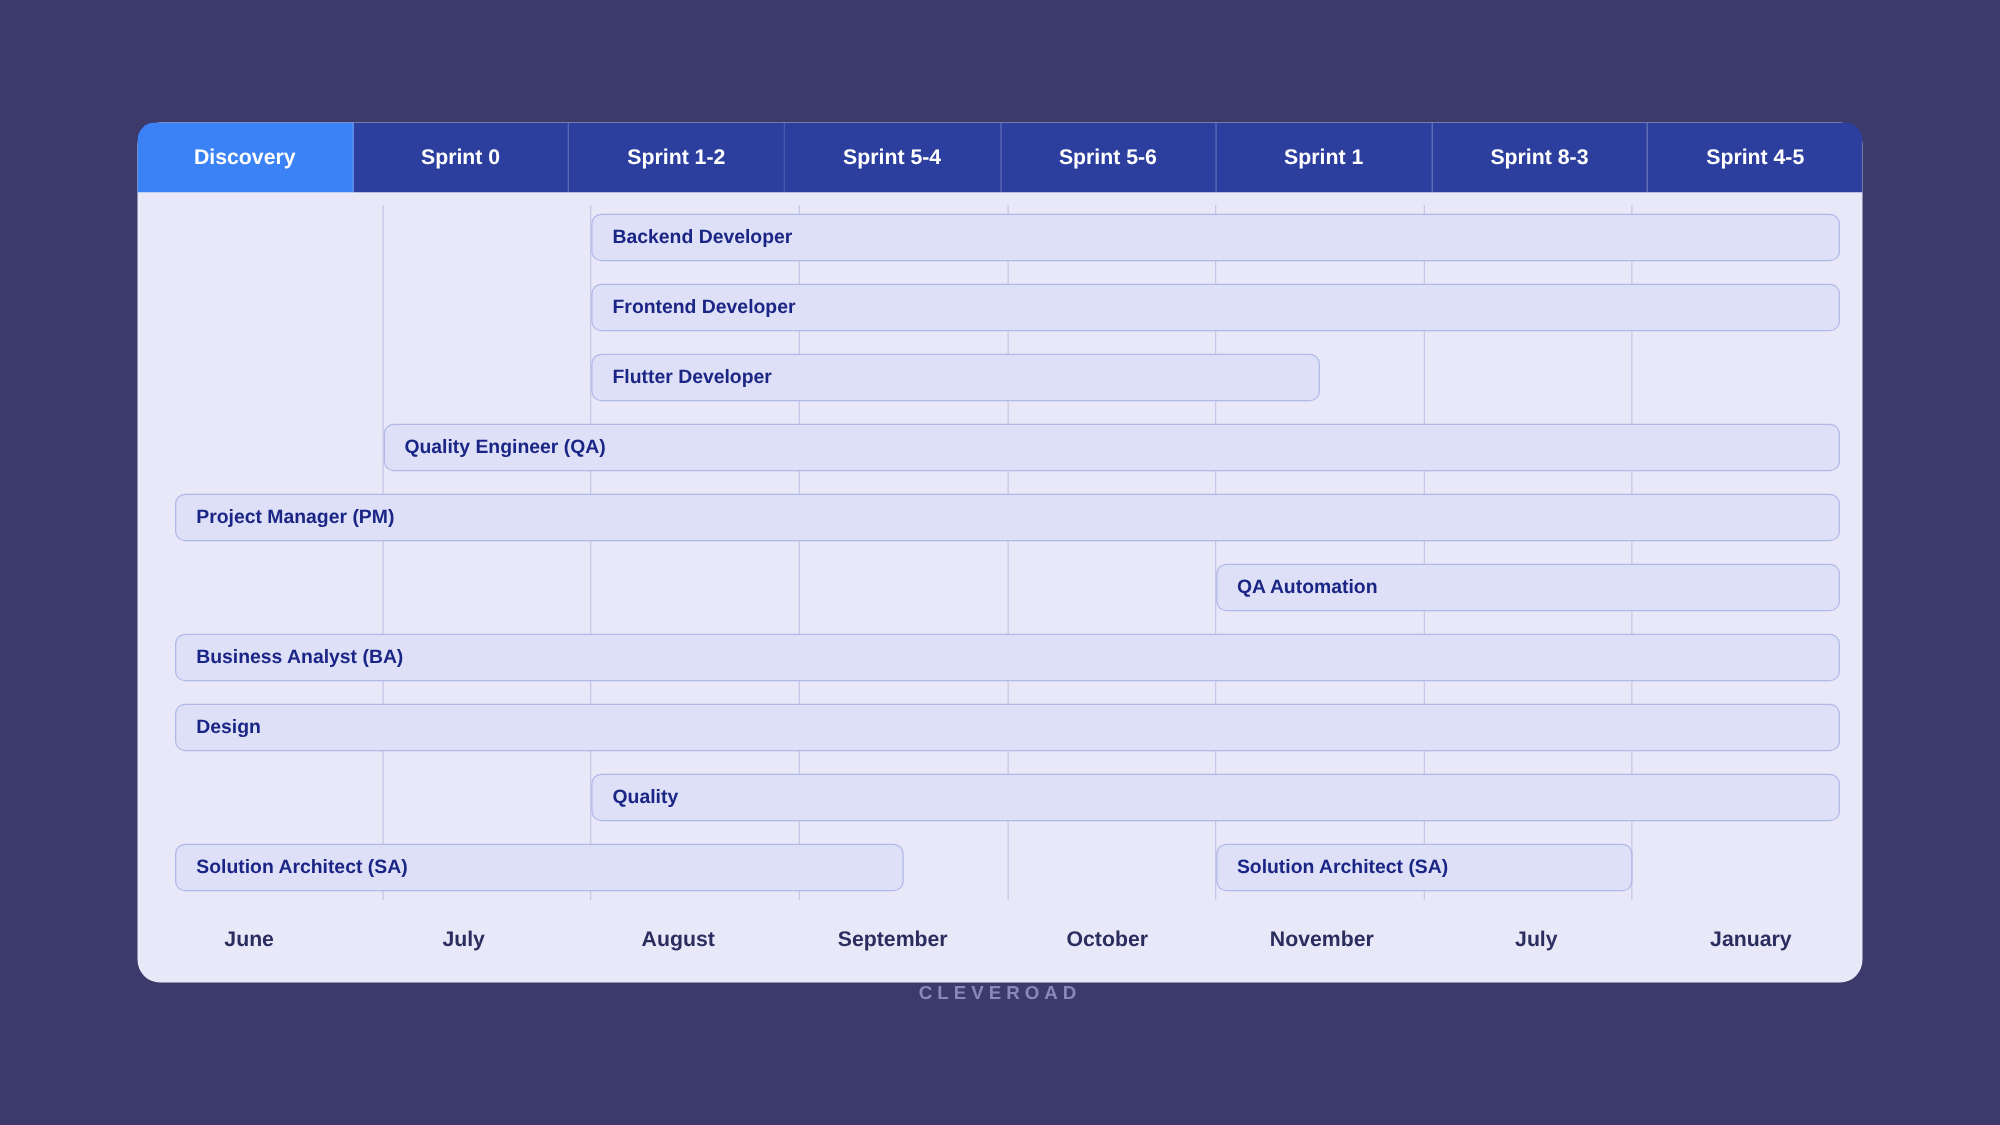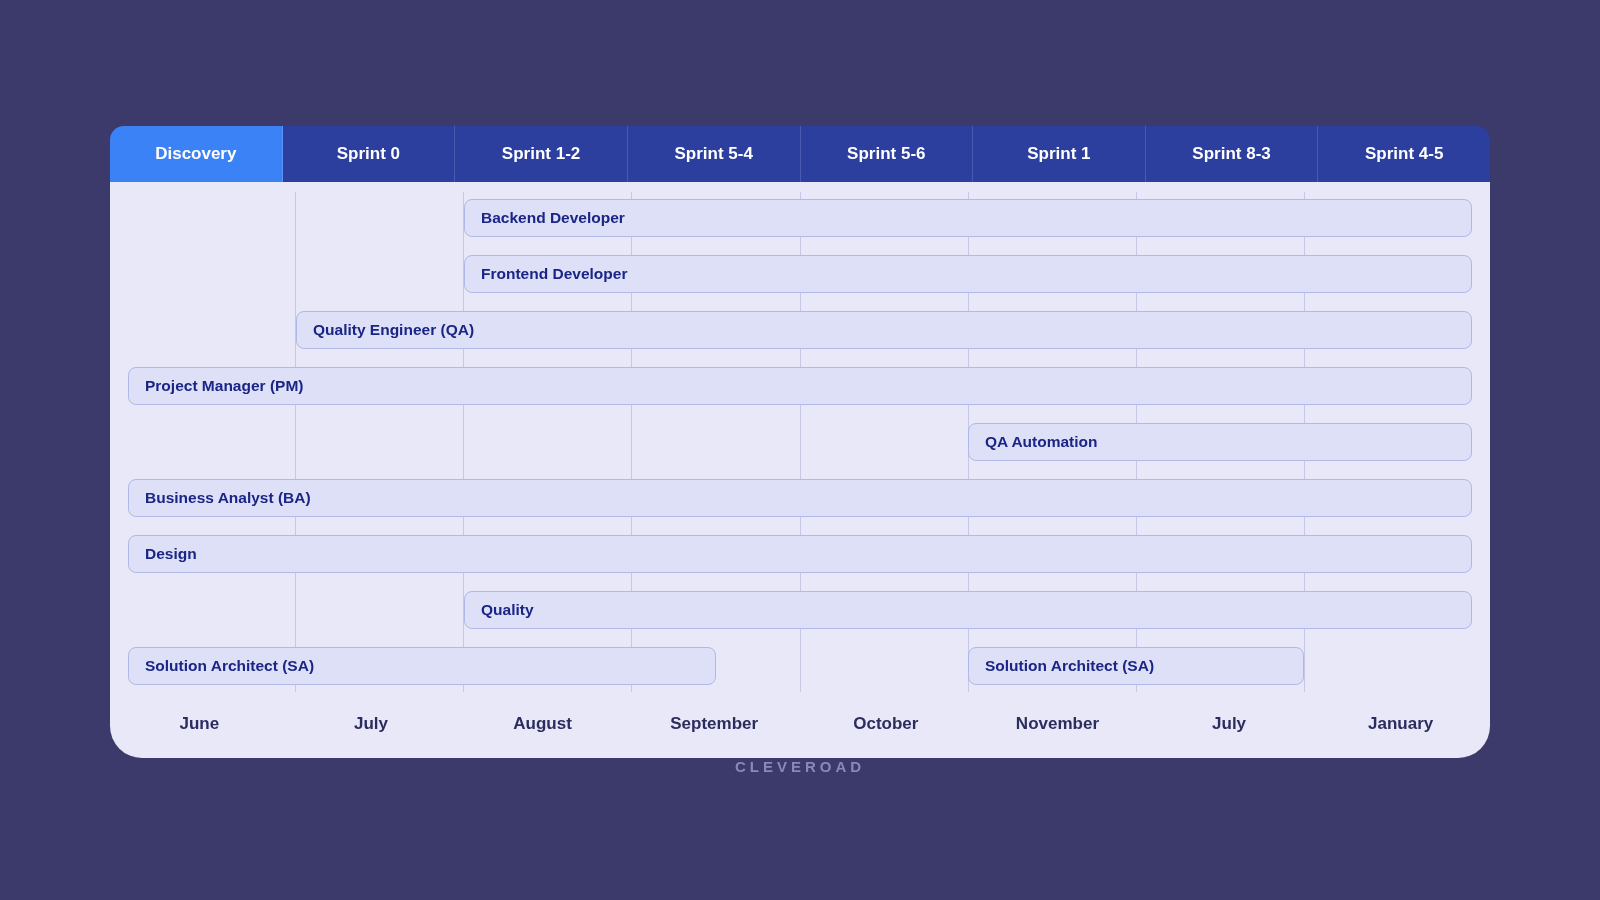--- a/index.html
+++ b/index.html
@@ -11,21 +11,21 @@
       display: flex;
       flex-direction: column;
       align-items: center;
       justify-content: center;
       font-family: 'Segoe UI', Arial, sans-serif;
       overflow: hidden;
     }
 
     .chart-container {
       background: #e8e8f8;
-      border-radius: 32px;
+      border-radius: 18px;
       width: 1380px;
       padding: 0 0 24px 0;
       position: relative;
     }
 
     
     .sprint-header {
       display: flex;
       width: 100%;
       border-radius: 14px 14px 0 0;
@@ -49,20 +49,21 @@
     }
 
     .sprint-cell.active {
       background: #3b82f6;
     }
 
     
     .grid-body {
       position: relative;
       padding: 0 18px;
+      margin-left: 12px;
     }
 
     
     .grid-lines {
       position: absolute;
       top: 0;
       left: 18px;
       right: 18px;
       bottom: 0;
       display: flex;
@@ -163,20 +164,23 @@
         <div class="grid-line-col"></div>
         <div class="grid-line-col"></div>
         <div class="grid-line-col"></div>
       </div>
     <div class="gantt-rows">
     <div class="gantt-row">
           <div class="gantt-bar" style="left: 25%; width: 75%;">Backend Developer</div>
         </div>
         <div class="gantt-row">
           <div class="gantt-bar" style="left: 25%; width: 75%;">Frontend Developer</div>
+        </div>
+        <div class="gantt-row">
+          <div class="gantt-bar" style="left: 25%; width: 43.75%;">Flutter Developer</div>
         </div>
         <div class="gantt-row">
           <div class="gantt-bar" style="left: 12.5%; width: 87.5%;">Quality Engineer (QA)</div>
         </div>
         <div class="gantt-row">
           <div class="gantt-bar" style="left: 0%; width: 100%;">Project Manager (PM)</div>
         </div>
         <div class="gantt-row">
           <div class="gantt-bar" style="left: 62.5%; width: 37.5%;">QA Automation</div>
         </div>

